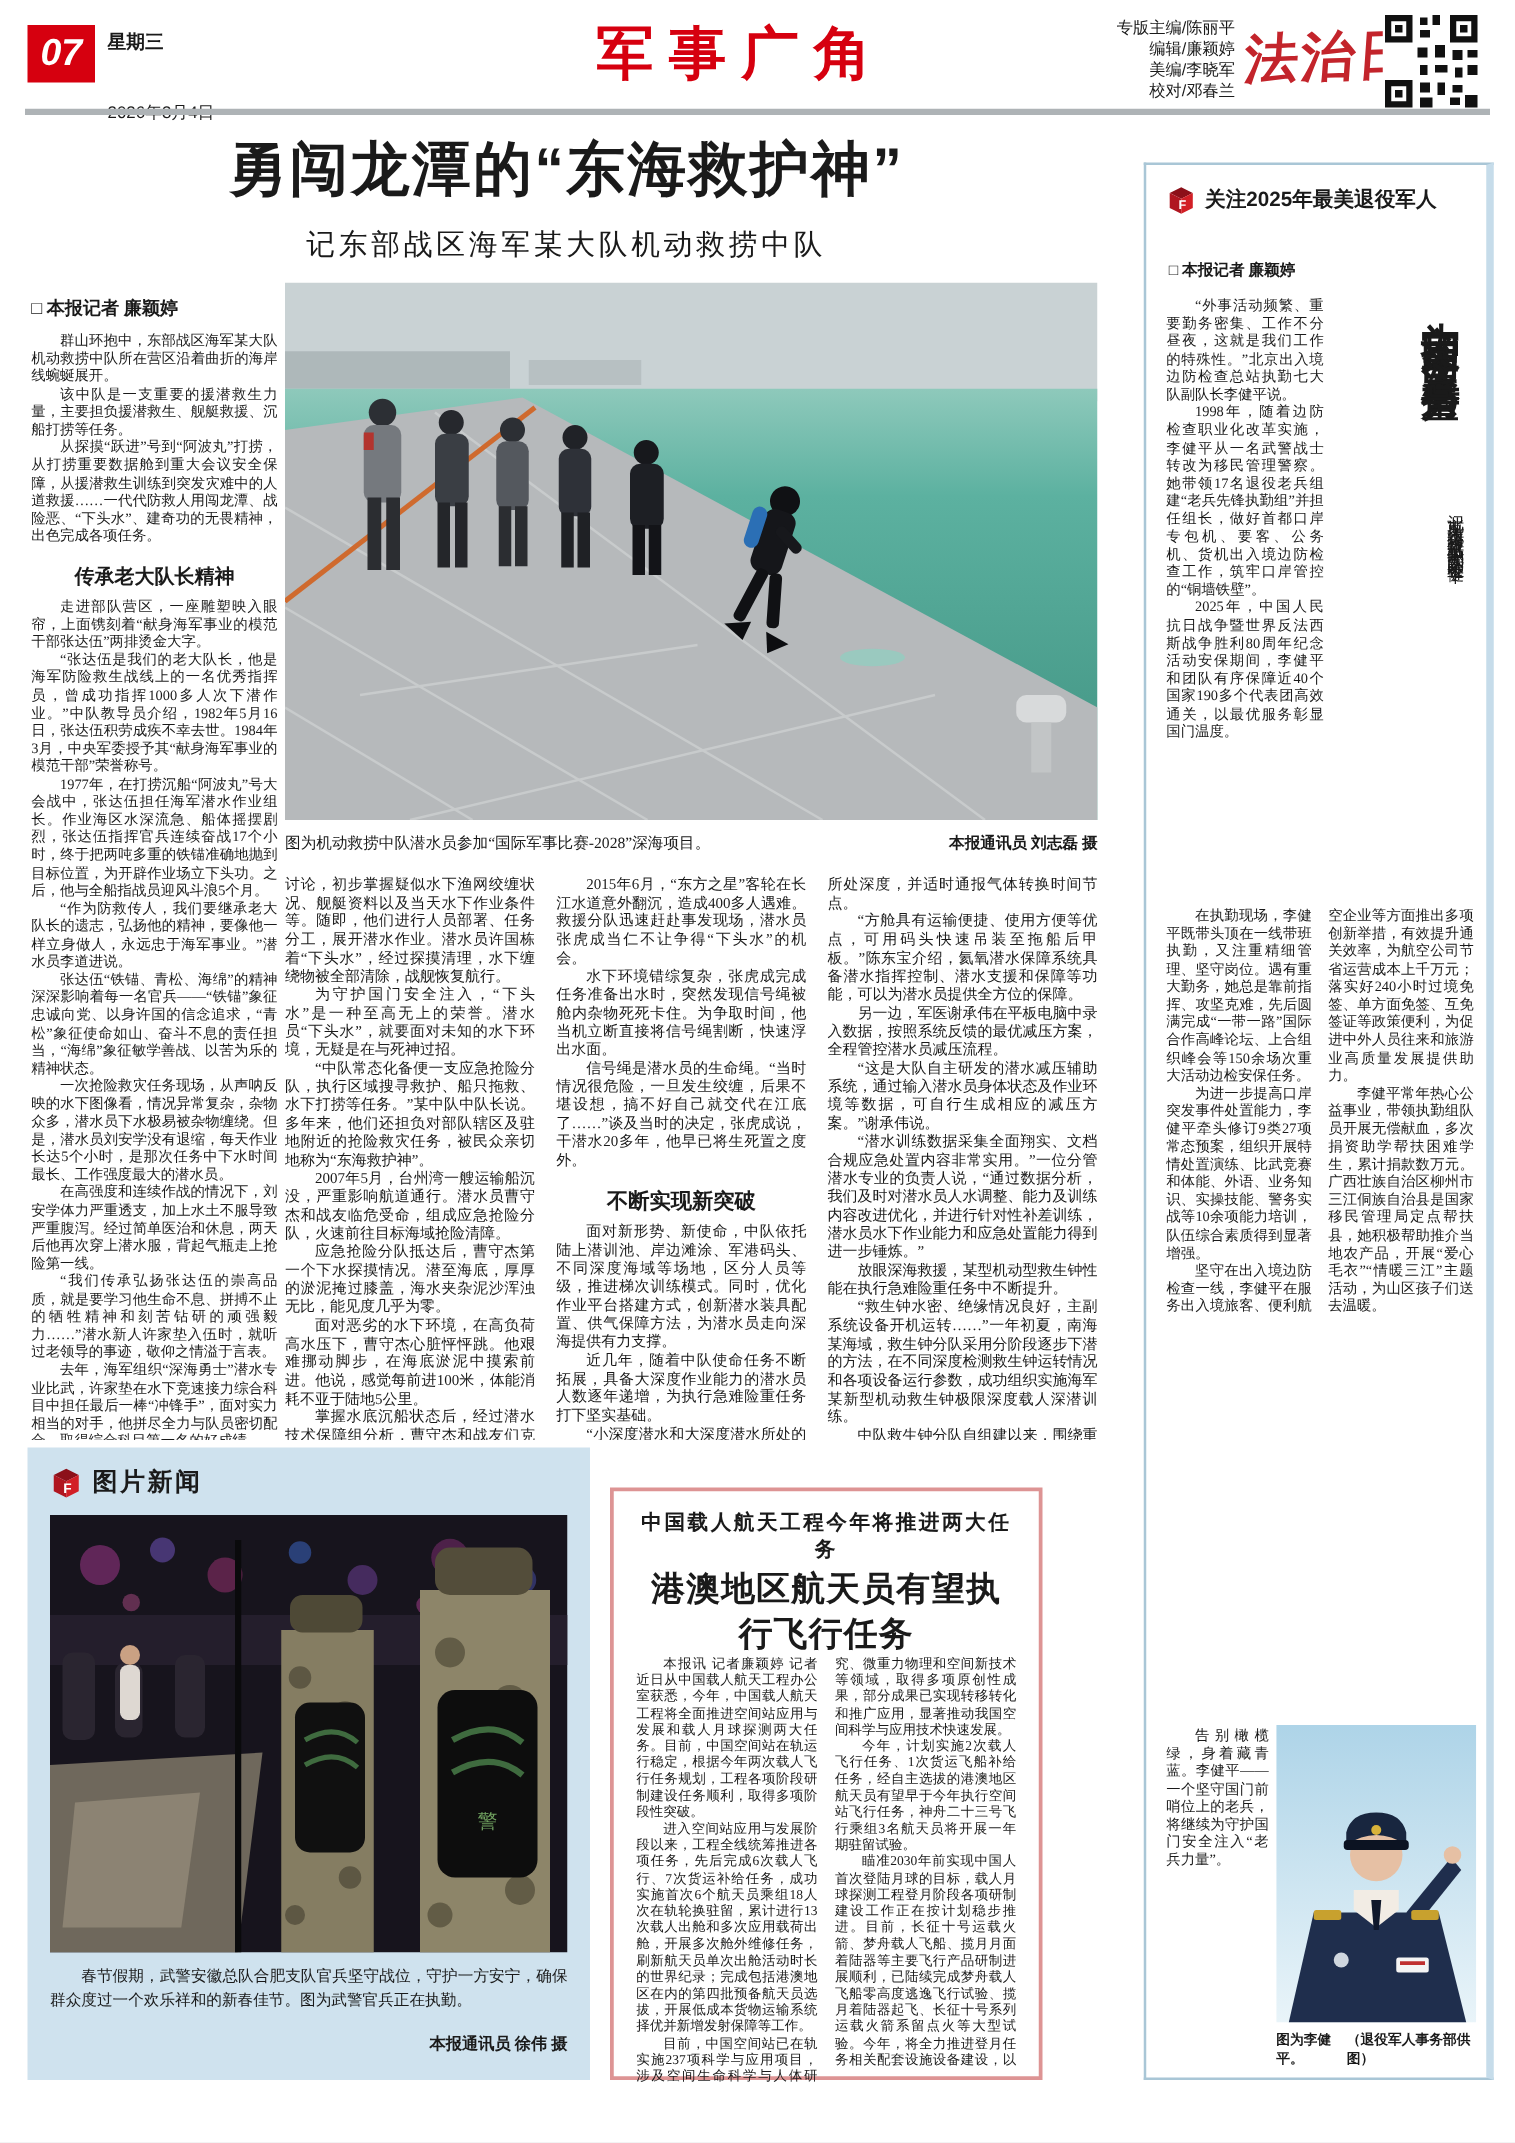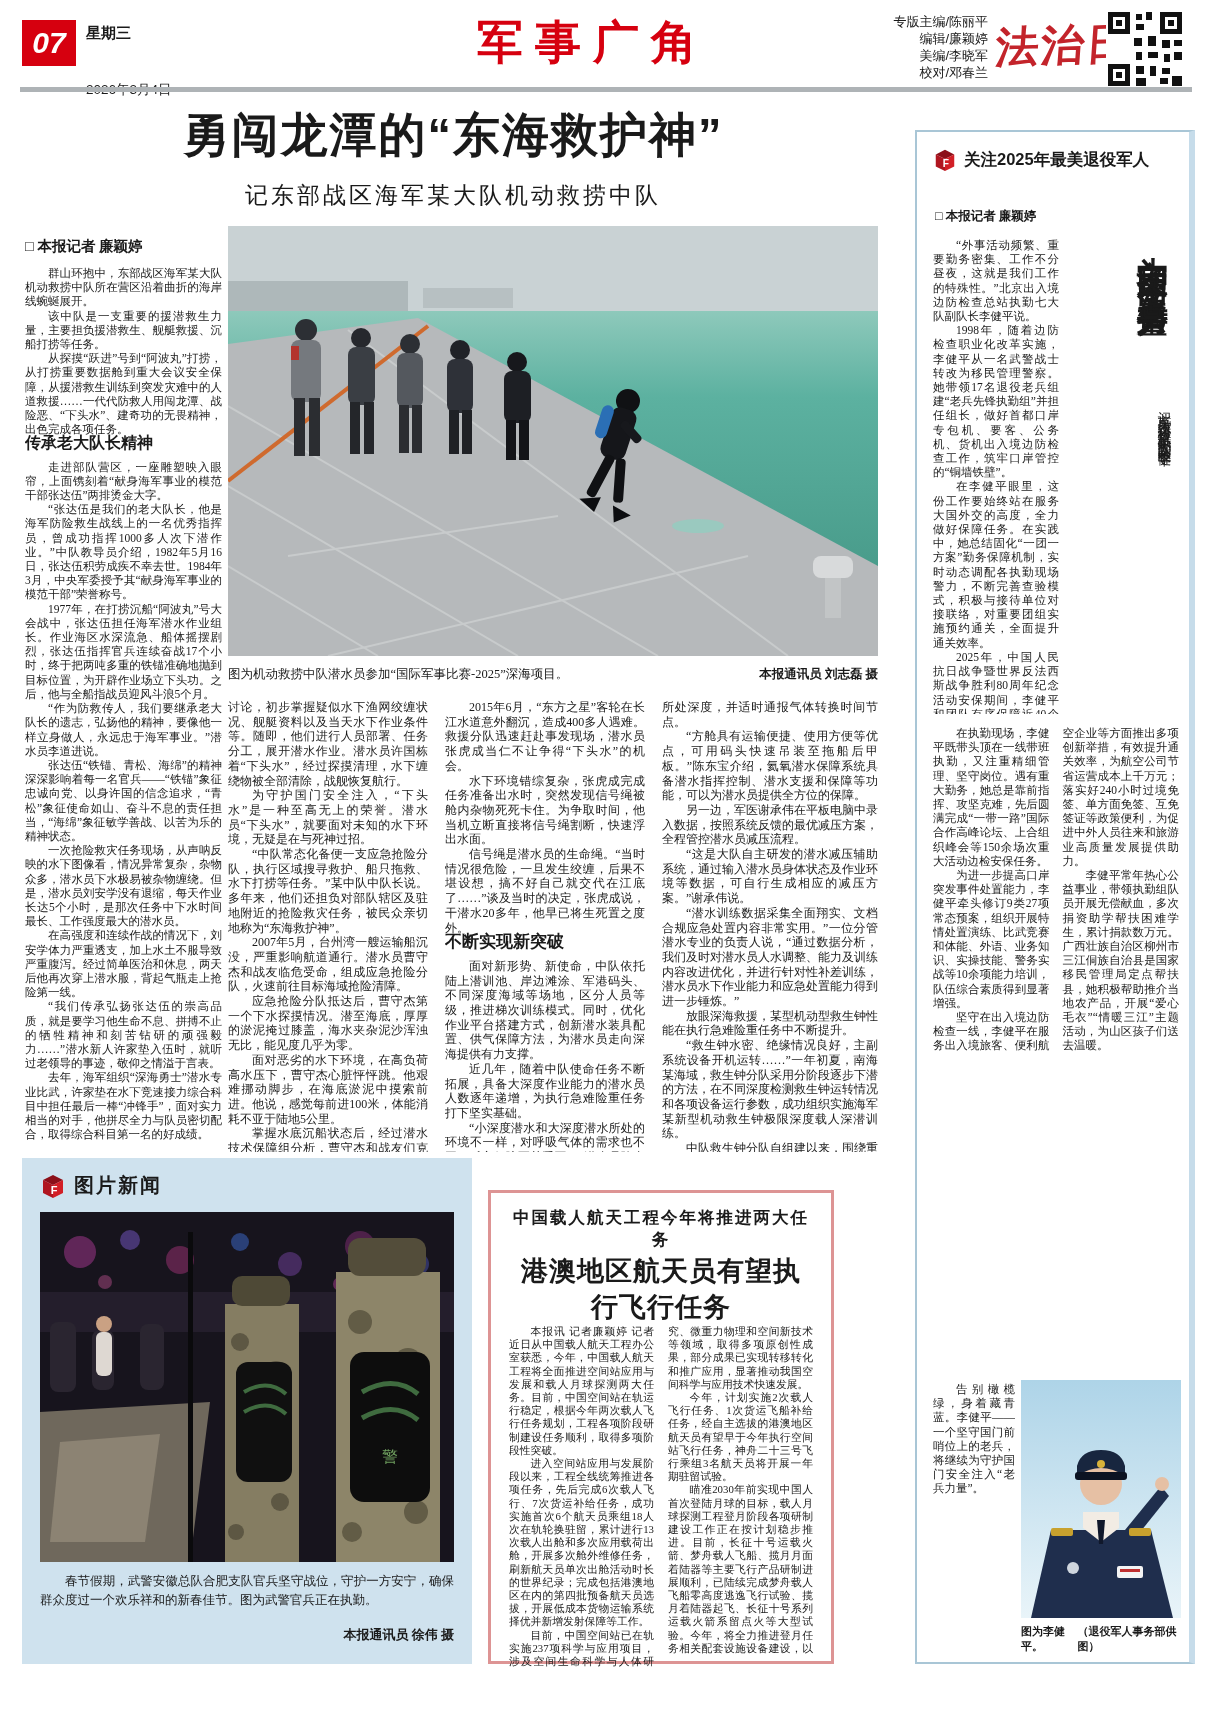--- a/index.html
+++ b/index.html
@@ -15,21 +15,21 @@
   .credits{font-size:13px;line-height:17px;text-align:right;font-family:"Liberation Sans",sans-serif;}
   .masthead{font-weight:bold;font-size:43px;transform:skewX(-6deg) rotate(-2deg);letter-spacing:2px;}
   .rule{background:#aeb3b6;}
   
   .main-title{font-weight:800;font-size:47px;text-align:center;font-family:"Liberation Sans",sans-serif;letter-spacing:2px;}
   .main-sub{font-size:23px;text-align:center;font-family:"Liberation Sans",sans-serif;letter-spacing:3px;}
   .byline{font-size:14.5px;font-weight:bold;}
   .tcol{text-align:justify;overflow:hidden;}
   .para{margin:0;text-indent:2em;text-align:justify;}
   .cont{text-indent:0;}
-  .col-head{font-weight:bold;margin:0 0 9px;font-family:"Liberation Sans",sans-serif;}
+  .col-head{font-weight:bold;text-align:center;margin:19px 0 9px;font-family:"Liberation Sans",sans-serif;}
   .leftcol{font-size:11.5px;line-height:14.2px;}
   .leftcol .col-head{font-size:16px;}
   .midcols{display:flex;gap:17px;}
   .midcol{font-size:12px;line-height:14.7px;overflow:hidden;text-align:justify;}
   .midcol .col-head{font-size:17px;}
   .capline{display:flex;justify-content:space-between;font-size:12.5px;}
   .cap-credit{font-weight:bold;}
   
   .bluebox{background:#cfe2ee;}
   .boxlabel{font-family:"Liberation Sans",sans-serif;font-weight:bold;font-size:20px;letter-spacing:2px;}
@@ -184,21 +184,21 @@
       <rect x="-8" y="58" width="10" height="44" rx="4" fill="#101114" transform="rotate(-14)"></rect>
       <rect x="6" y="56" width="10" height="46" rx="4" fill="#101114" transform="rotate(10)"></rect>
       <polygon points="-16,108 4,100 2,116" fill="#0c0d10"></polygon>
       <polygon points="18,104 38,108 24,120" fill="#0c0d10"></polygon>
       <rect x="12" y="14" width="26" height="9" rx="4" fill="#17181c" transform="rotate(30)"></rect>
     </g>
     <ellipse cx="470" cy="300" rx="26" ry="7" fill="#8fd0c1" opacity="0.7"></ellipse>
   </svg>
 
   <div class="abs capline" style="left:228px;top:666px;width:650px;">
-    <span>图为机动救捞中队潜水员参加“国际军事比赛-2025”深海项目。</span>
+    <span>图为机动救捞中队潜水员参加“国际军事比赛-2028”深海项目。</span>
     <span class="cap-credit">本报通讯员 刘志磊 摄</span>
   </div>
 
   <div class="abs midcols" style="left:228px;top:700px;width:650px;height:452px;">
     <div class="midcol" style="width:200px;height:452px;">
         <p class="para cont">讨论，初步掌握疑似水下渔网绞缠状况、舰艇资料以及当天水下作业条件等。随即，他们进行人员部署、任务分工，展开潜水作业。潜水员许国栋着“下头水”，经过探摸清理，水下缠绕物被全部清除，战舰恢复航行。</p>
         <p class="para">为守护国门安全注入，“下头水”是一种至高无上的荣誉。潜水员“下头水”，就要面对未知的水下环境，无疑是在与死神过招。</p>
         <p class="para">“中队常态化备便一支应急抢险分队，执行区域搜寻救护、船只拖救、水下打捞等任务。”某中队中队长说。多年来，他们还担负对部队辖区及驻地附近的抢险救灾任务，被民众亲切地称为“东海救护神”。</p>
         <p class="para">2007年5月，台州湾一艘运输船沉没，严重影响航道通行。潜水员曹守杰和战友临危受命，组成应急抢险分队，火速前往目标海域抢险清障。</p>
         <p class="para">应急抢险分队抵达后，曹守杰第一个下水探摸情况。潜至海底，厚厚的淤泥掩过膝盖，海水夹杂泥沙浑浊无比，能见度几乎为零。</p>
@@ -318,21 +318,20 @@
         <polygon points="23,7 13,12 13,25 23,20" fill="#d21f26"></polygon>
         <text x="14" y="21" font-size="11" font-weight="bold" fill="#fff" text-anchor="middle" font-family="Liberation Sans,sans-serif">F</text>
       </svg>
       <span class="sb-tag">关注2025年最美退役军人</span>
     </div>
     <div class="abs sb-byline" style="left:18px;top:76px;">□ 本报记者 廉颖婷</div>
 
     <div class="abs sbcol" style="left:16px;top:106px;width:126px;height:476px;">
         <p class="para">“外事活动频繁、重要勤务密集、工作不分昼夜，这就是我们工作的特殊性。”北京出入境边防检查总站执勤七大队副队长李健平说。</p>
         <p class="para">1998年，随着边防检查职业化改革实施，李健平从一名武警战士转改为移民管理警察。她带领17名退役老兵组建“老兵先锋执勤组”并担任组长，做好首都口岸专包机、要客、公务机、货机出入境边防检查工作，筑牢口岸管控的“铜墙铁壁”。</p>
-        <p class="para">在李健平眼里，这份工作要始终站在服务大国外交的高度，全力做好保障任务。在实践中，她总结固化“一团一方案”勤务保障机制，实时动态调配各执勤现场警力，不断完善查验模式，积极与接待单位对接联络，对重要团组实施预约通关，全面提升通关效率。</p>
         <p class="para">2025年，中国人民抗日战争暨世界反法西斯战争胜利80周年纪念活动安保期间，李健平和团队有序保障近40个国家190多个代表团高效通关，以最优服务彰显国门温度。</p>
       </div>
 
     <div class="abs v-wrap" style="right:16px;top:100px;height:500px;">
       <div class="v-title">为守护国门安全注入『老兵力量』</div>
       <div class="v-sub">记北京出入境边防检查总站执勤七大队副队长李健平</div>
     </div>
 
     <div class="abs sb-midcols" style="left:16px;top:594px;width:246px;height:648px;">
         <p class="para">在执勤现场，李健平既带头顶在一线带班执勤，又注重精细管理、坚守岗位。遇有重大勤务，她总是靠前指挥、攻坚克难，先后圆满完成“一带一路”国际合作高峰论坛、上合组织峰会等150余场次重大活动边检安保任务。</p>

